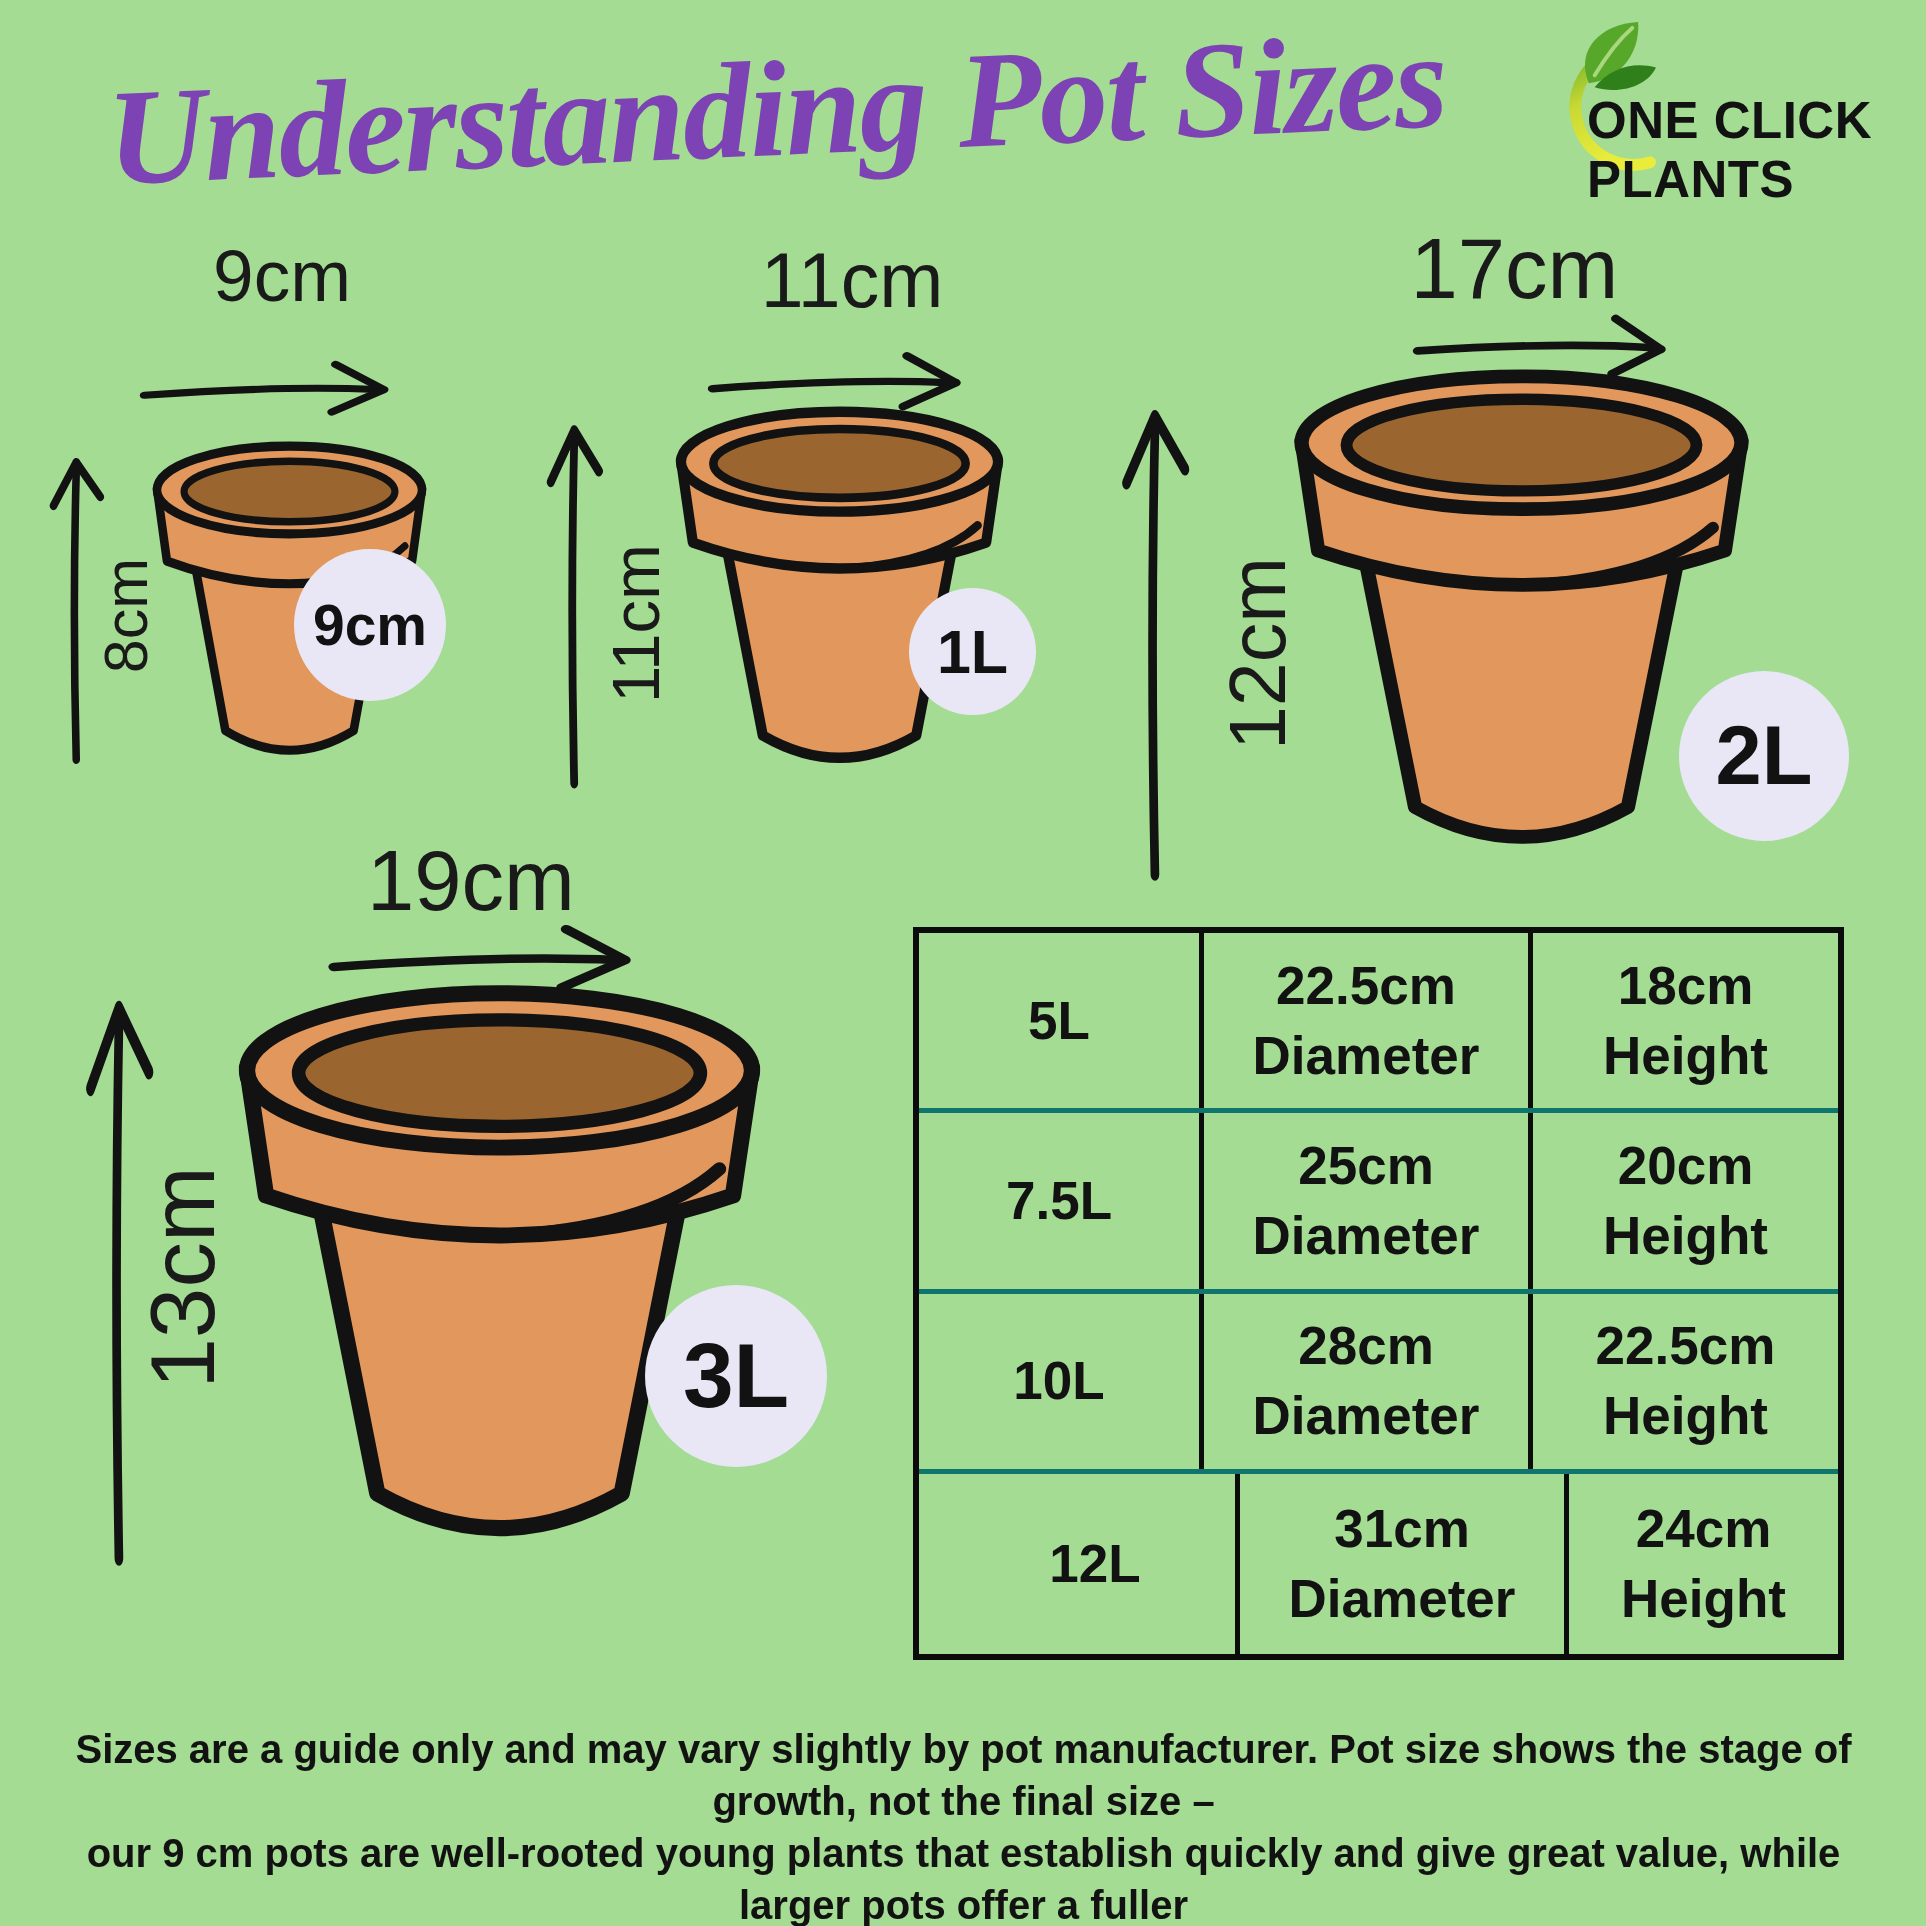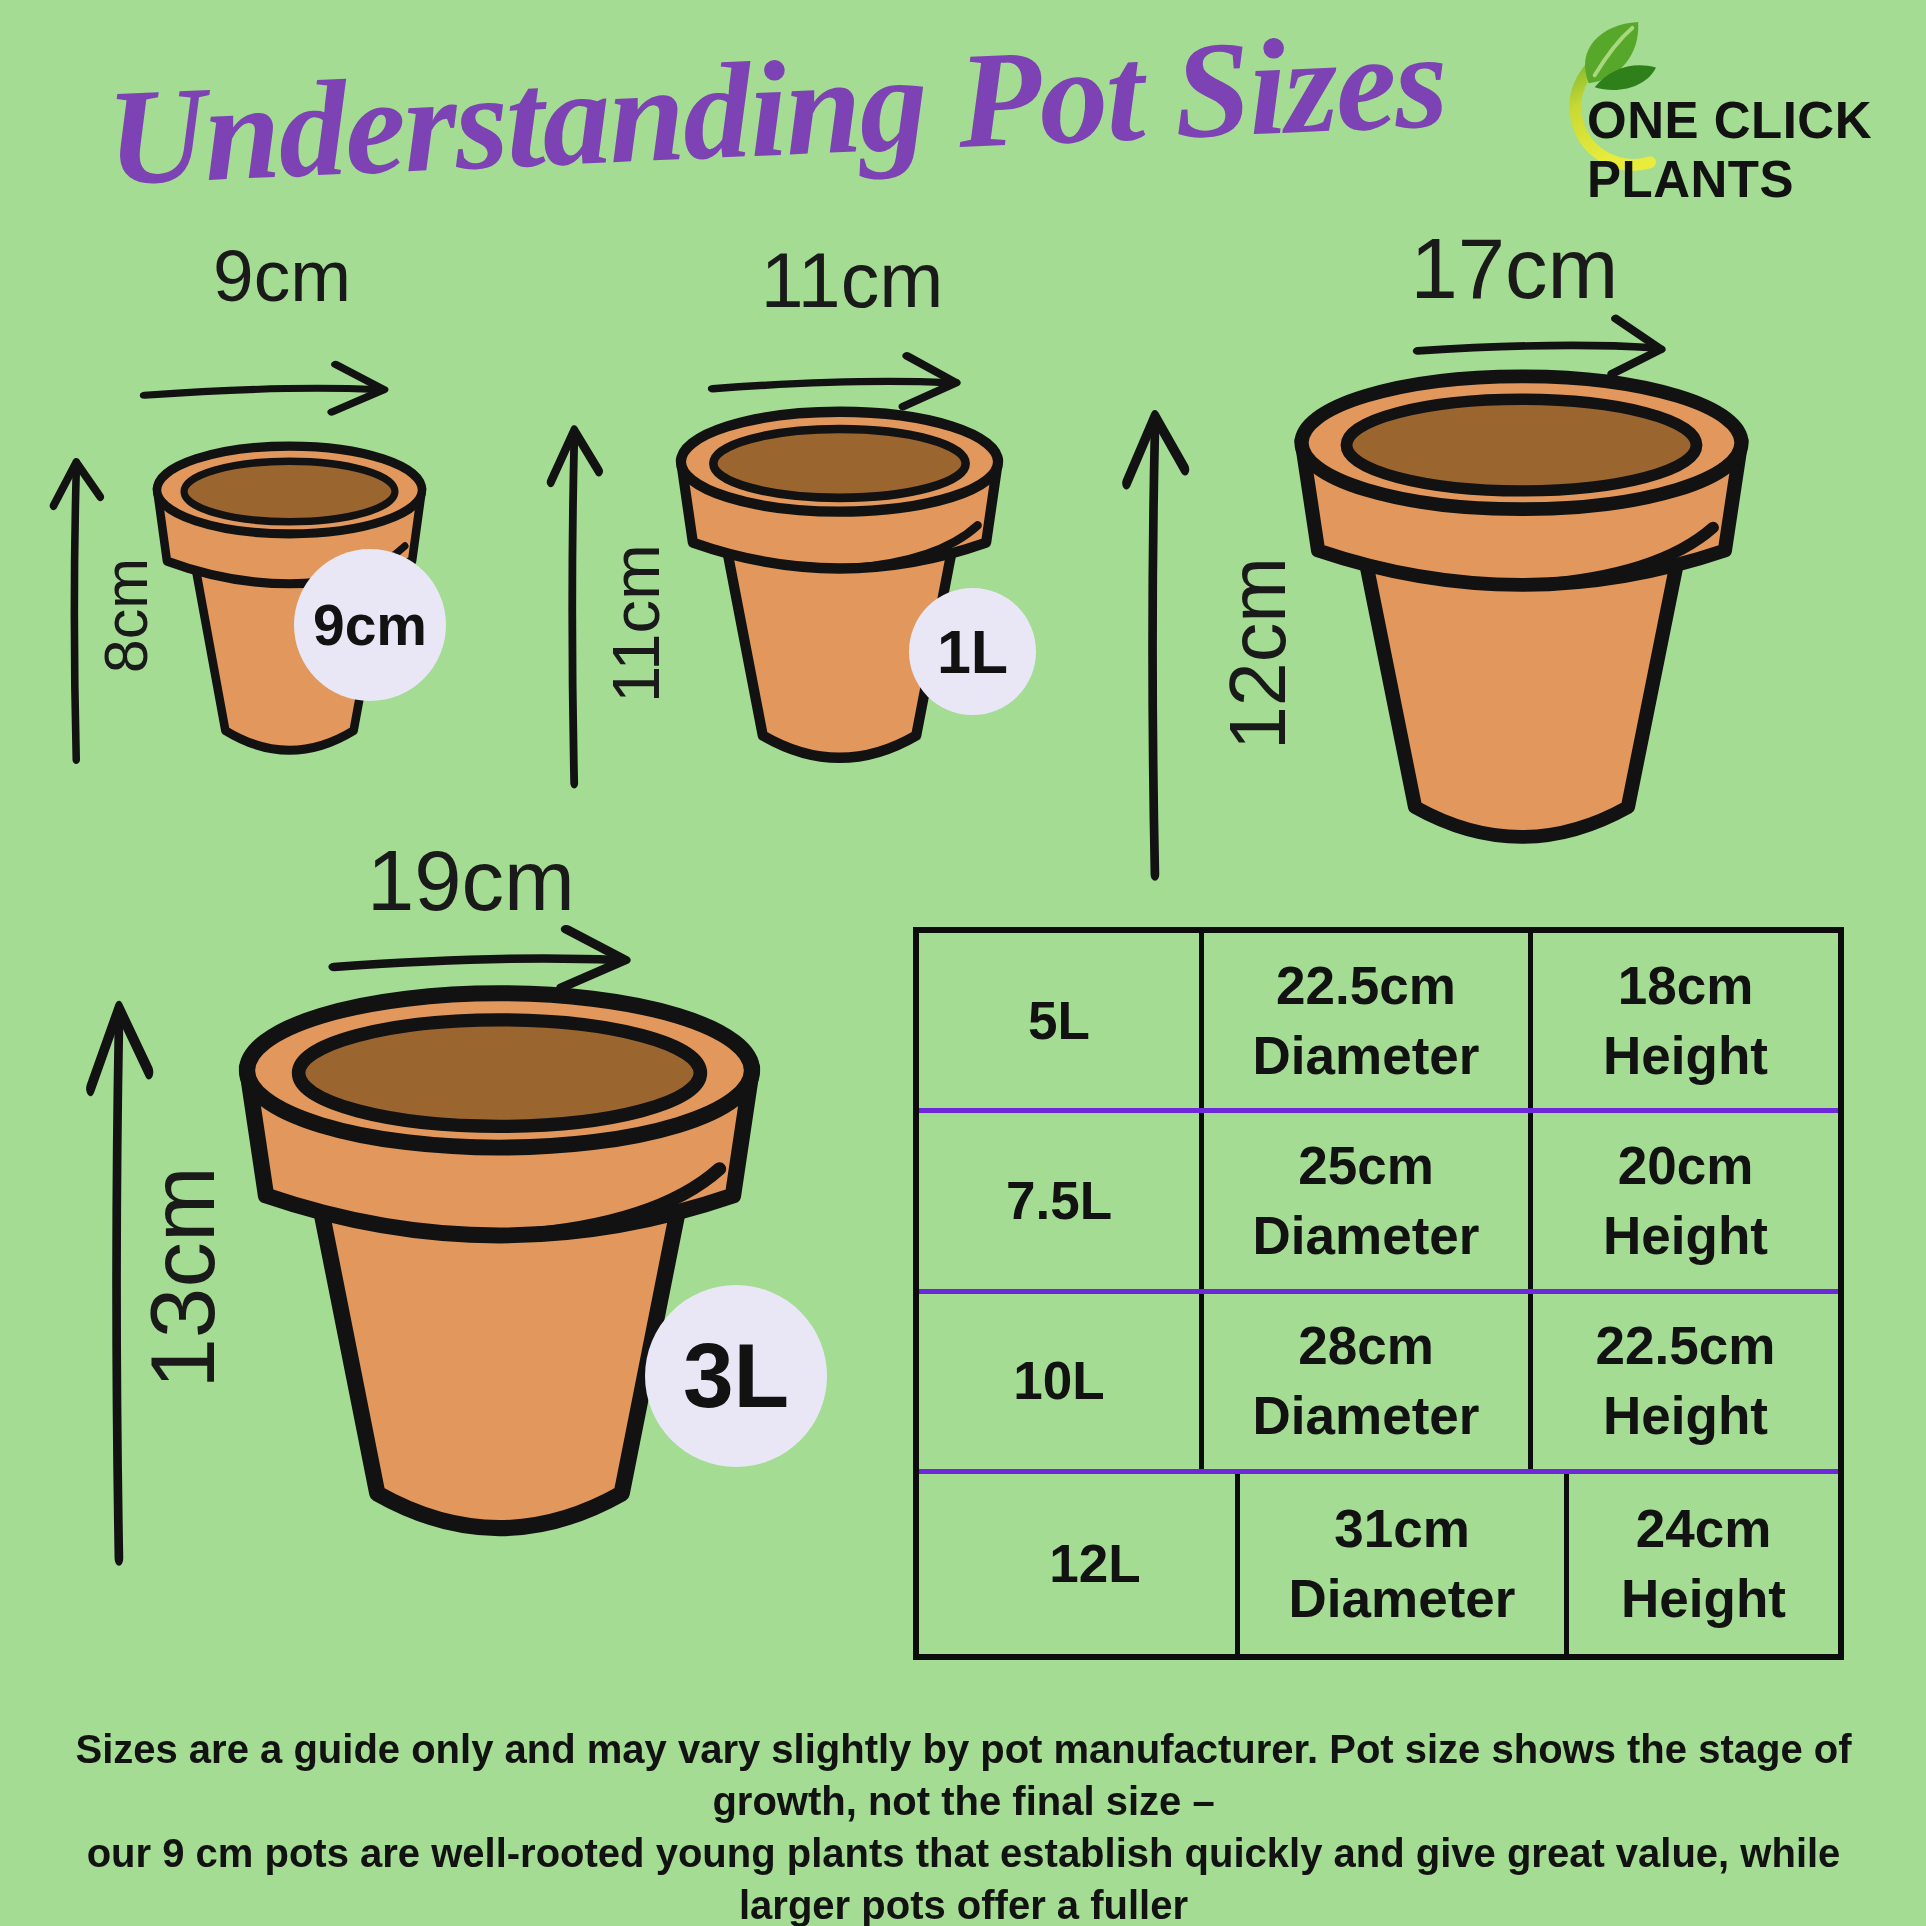--- a/index.html
+++ b/index.html
@@ -24,21 +24,21 @@
   .hlabel{position:absolute;color:#1a1a1a;text-align:center;font-weight:400;transform:rotate(-90deg);}
   .arrow{position:absolute;}
   .pot{position:absolute;}
   .badge{position:absolute;background:#e9e7f6;border-radius:50%;display:flex;
     align-items:center;justify-content:center;font-weight:bold;color:#121212;}
 
   
   .size-table{position:absolute;left:913px;top:927px;width:931px;height:733px;
     border:6px solid #0c0c0c;box-sizing:border-box;display:grid;
     grid-template-rows:1fr 1fr 1fr 1fr;}
-  .trow{display:grid;grid-template-columns:285px 329px 1fr;border-bottom:5px solid #6d28d9;}
+  .trow{display:grid;grid-template-columns:285px 329px 1fr;border-bottom:5px solid #0f766e;}
   .trow:last-child{border-bottom:none;padding-left:36px;}
   .tcell{border-right:5px solid #0c0c0c;display:flex;flex-direction:column;
     align-items:center;justify-content:center;font-weight:bold;color:#121212;
     font-size:53px;line-height:1.32;text-align:center;}
   .tcell:last-child{border-right:none;align-items:center;}
 
   
   .footer{position:absolute;left:40px;top:1723px;width:1847px;text-align:center;
     font-weight:bold;color:#121212;font-size:40px;line-height:52px;}
 </style>
@@ -117,20 +117,21 @@
     <path d="M48,22 L12,80 M48,22 L86,68" fill="none" stroke="#121212" stroke-width="11" stroke-linecap="round"></path>
   </svg>
   <div class="hlabel" style="left:1101px;top:616px;width:297px;height:75px;font-size:79px;">12cm</div>
   <svg class="pot" style="left:1285px;top:358px;width:473px;height:527px;" viewBox="0 0 200 230" preserveAspectRatio="none">
     <path d="M34,88 L55,196 Q100,222 145,196 L166,88 Z" fill="#e2985c" stroke="#121212" stroke-width="6" stroke-linejoin="round"></path>
     <path d="M7,36 L14,84 Q100,114 186,84 L193,36 Q100,70 7,36 Z" fill="#e2985c" stroke="#121212" stroke-width="6" stroke-linejoin="round"></path>
     <ellipse cx="100" cy="37" rx="93" ry="29" fill="#e2985c" stroke="#121212" stroke-width="6"></ellipse>
     <ellipse cx="100" cy="38" rx="74" ry="20" fill="#9b6530" stroke="#121212" stroke-width="5"></ellipse>
     <path d="M106,99 Q158,95 181,74" fill="none" stroke="#121212" stroke-width="5" stroke-linecap="round"></path>
   </svg>
+  <div class="badge" style="left:1679px;top:671px;width:170px;height:170px;font-size:83px;">2L</div>
 
   <div class="wlabel" style="left:347px;top:832px;width:248px;font-size:85px;">19cm</div>
   <svg class="arrow" style="left:325px;top:919px;width:361px;height:77px;" viewBox="0 0 320 90" preserveAspectRatio="none">
     <path d="M8,56 Q160,42 258,48" fill="none" stroke="#121212" stroke-width="10" stroke-linecap="round"></path>
     <path d="M266,48 L214,12 M266,48 L210,80" fill="none" stroke="#121212" stroke-width="10" stroke-linecap="round"></path>
   </svg>
   <svg class="arrow" style="left:81px;top:978px;width:79px;height:594px;" viewBox="0 0 100 430" preserveAspectRatio="none">
     <path d="M48,420 Q42,220 48,34" fill="none" stroke="#121212" stroke-width="11" stroke-linecap="round"></path>
     <path d="M48,22 L12,80 M48,22 L86,68" fill="none" stroke="#121212" stroke-width="11" stroke-linecap="round"></path>
   </svg>

